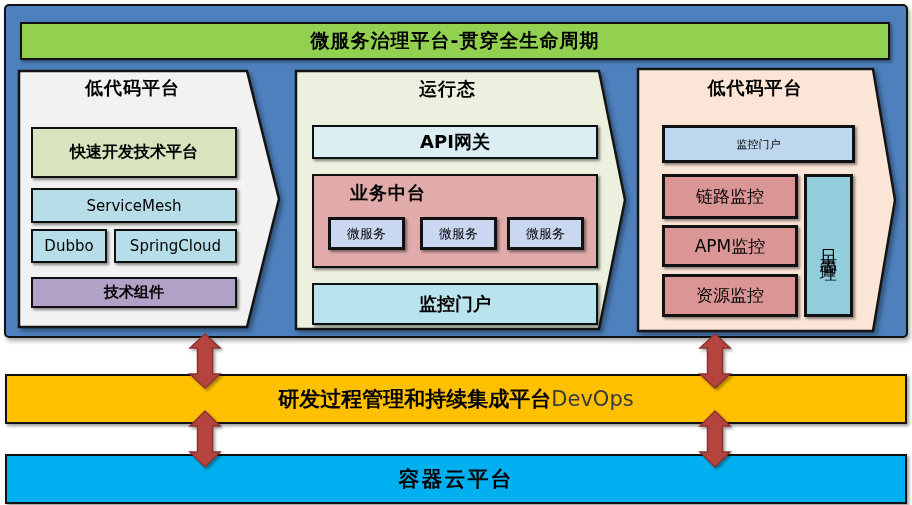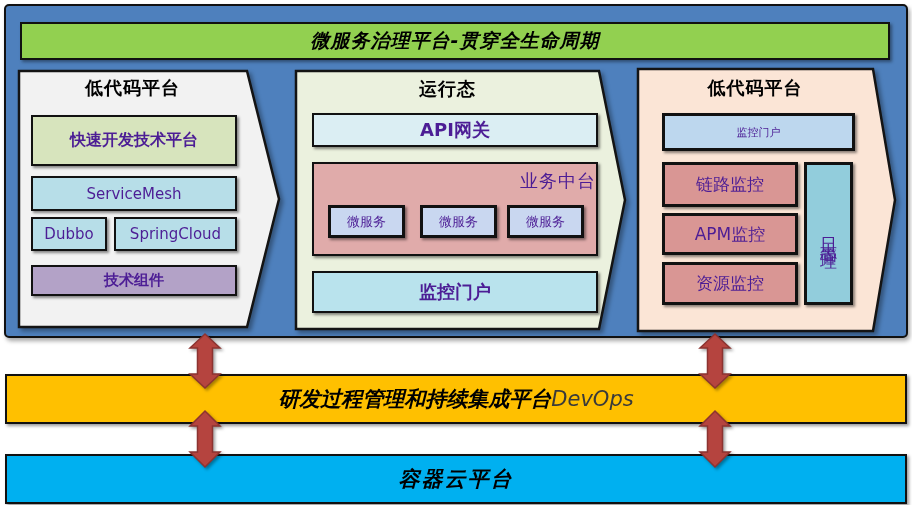--- a/index.html
+++ b/index.html
@@ -1,20 +1,20 @@
 <!DOCTYPE html>
 <html><head>
 <meta charset="utf-8">
 <style>
   * { margin: 0; padding: 0; box-sizing: border-box; }
   html, body { width: 912px; height: 505px; background: #ffffff; }
   body { font-family: "DejaVu Sans", "Liberation Sans", sans-serif; position: relative; overflow: hidden; }
   .canvas { position: absolute; left: 0; top: 0; width: 912px; height: 505px; background: #ffffff; }
 
-  .abs { position: absolute; font-style: italic; }
+  .abs { position: absolute; }
 
   .platform-container {
     left: 4px; top: 4px; width: 904px; height: 334px;
     background: #4E80BD;
     border: 2px solid #111;
     border-radius: 5px;
     box-shadow: 2px 3px 4px rgba(0,0,0,0.35);
   }
 
   .banner {
@@ -44,30 +44,31 @@
     filter: drop-shadow(3px 3px 2px rgba(0,0,0,0.35));
   }
   .panel-title {
     position: absolute; text-align: center; font-weight: bold;
     font-size: 18px; color: #000; letter-spacing: 1px;
   }
 
   .node {
     position: absolute;
     display: flex; align-items: center; justify-content: center;
-    color: #4c1d95; text-align: center;
+    color: #000000; text-align: center;
     border: 2.5px solid #111;
     box-shadow: 1.5px 2px 2.5px rgba(0,0,0,0.45);
+    margin-top: 12px;
   }
   .bold { font-weight: bold; }
 
   .business-box { display: block; }
   .business-title {
     position: absolute; left: 0; top: 5px; width: 100%;
-    text-align: right; font-weight: normal; font-size: 18px; letter-spacing: 1px; padding-left: 36px;
+    text-align: left; font-weight: bold; font-size: 18px; letter-spacing: 1px; padding-left: 36px;
   }
   .ms-box { border-width: 3.5px; font-size: 13px; }
 
   .log-box {
     writing-mode: vertical-rl; text-orientation: upright;
     letter-spacing: 5px; font-size: 17px; line-height: 1;
   }
 
   .double-arrow { position: absolute; z-index: 20; overflow: visible; }
   .double-arrow path {

